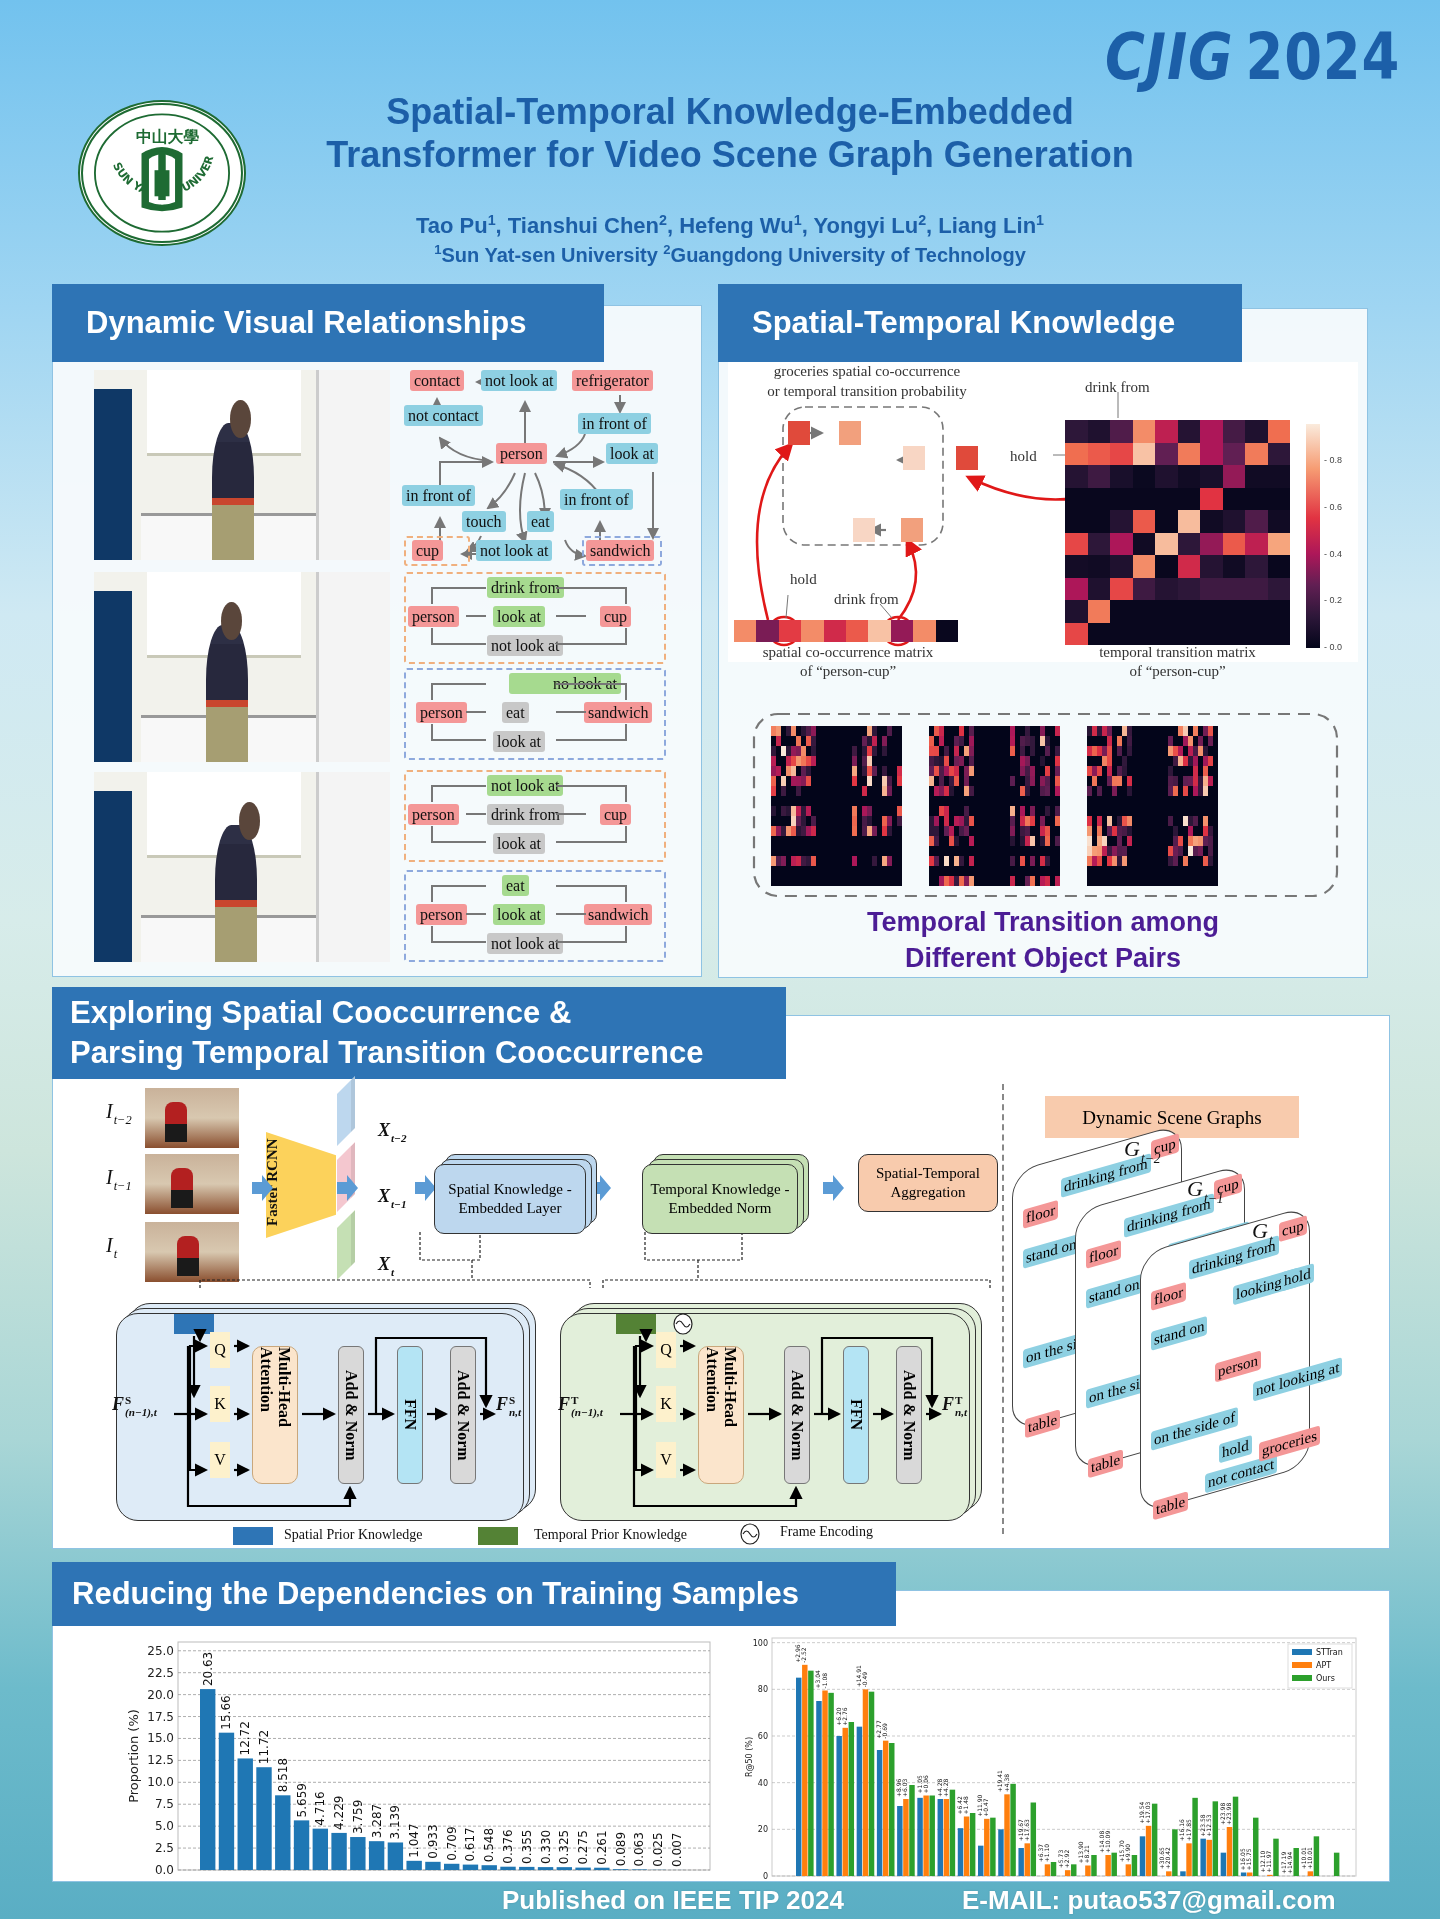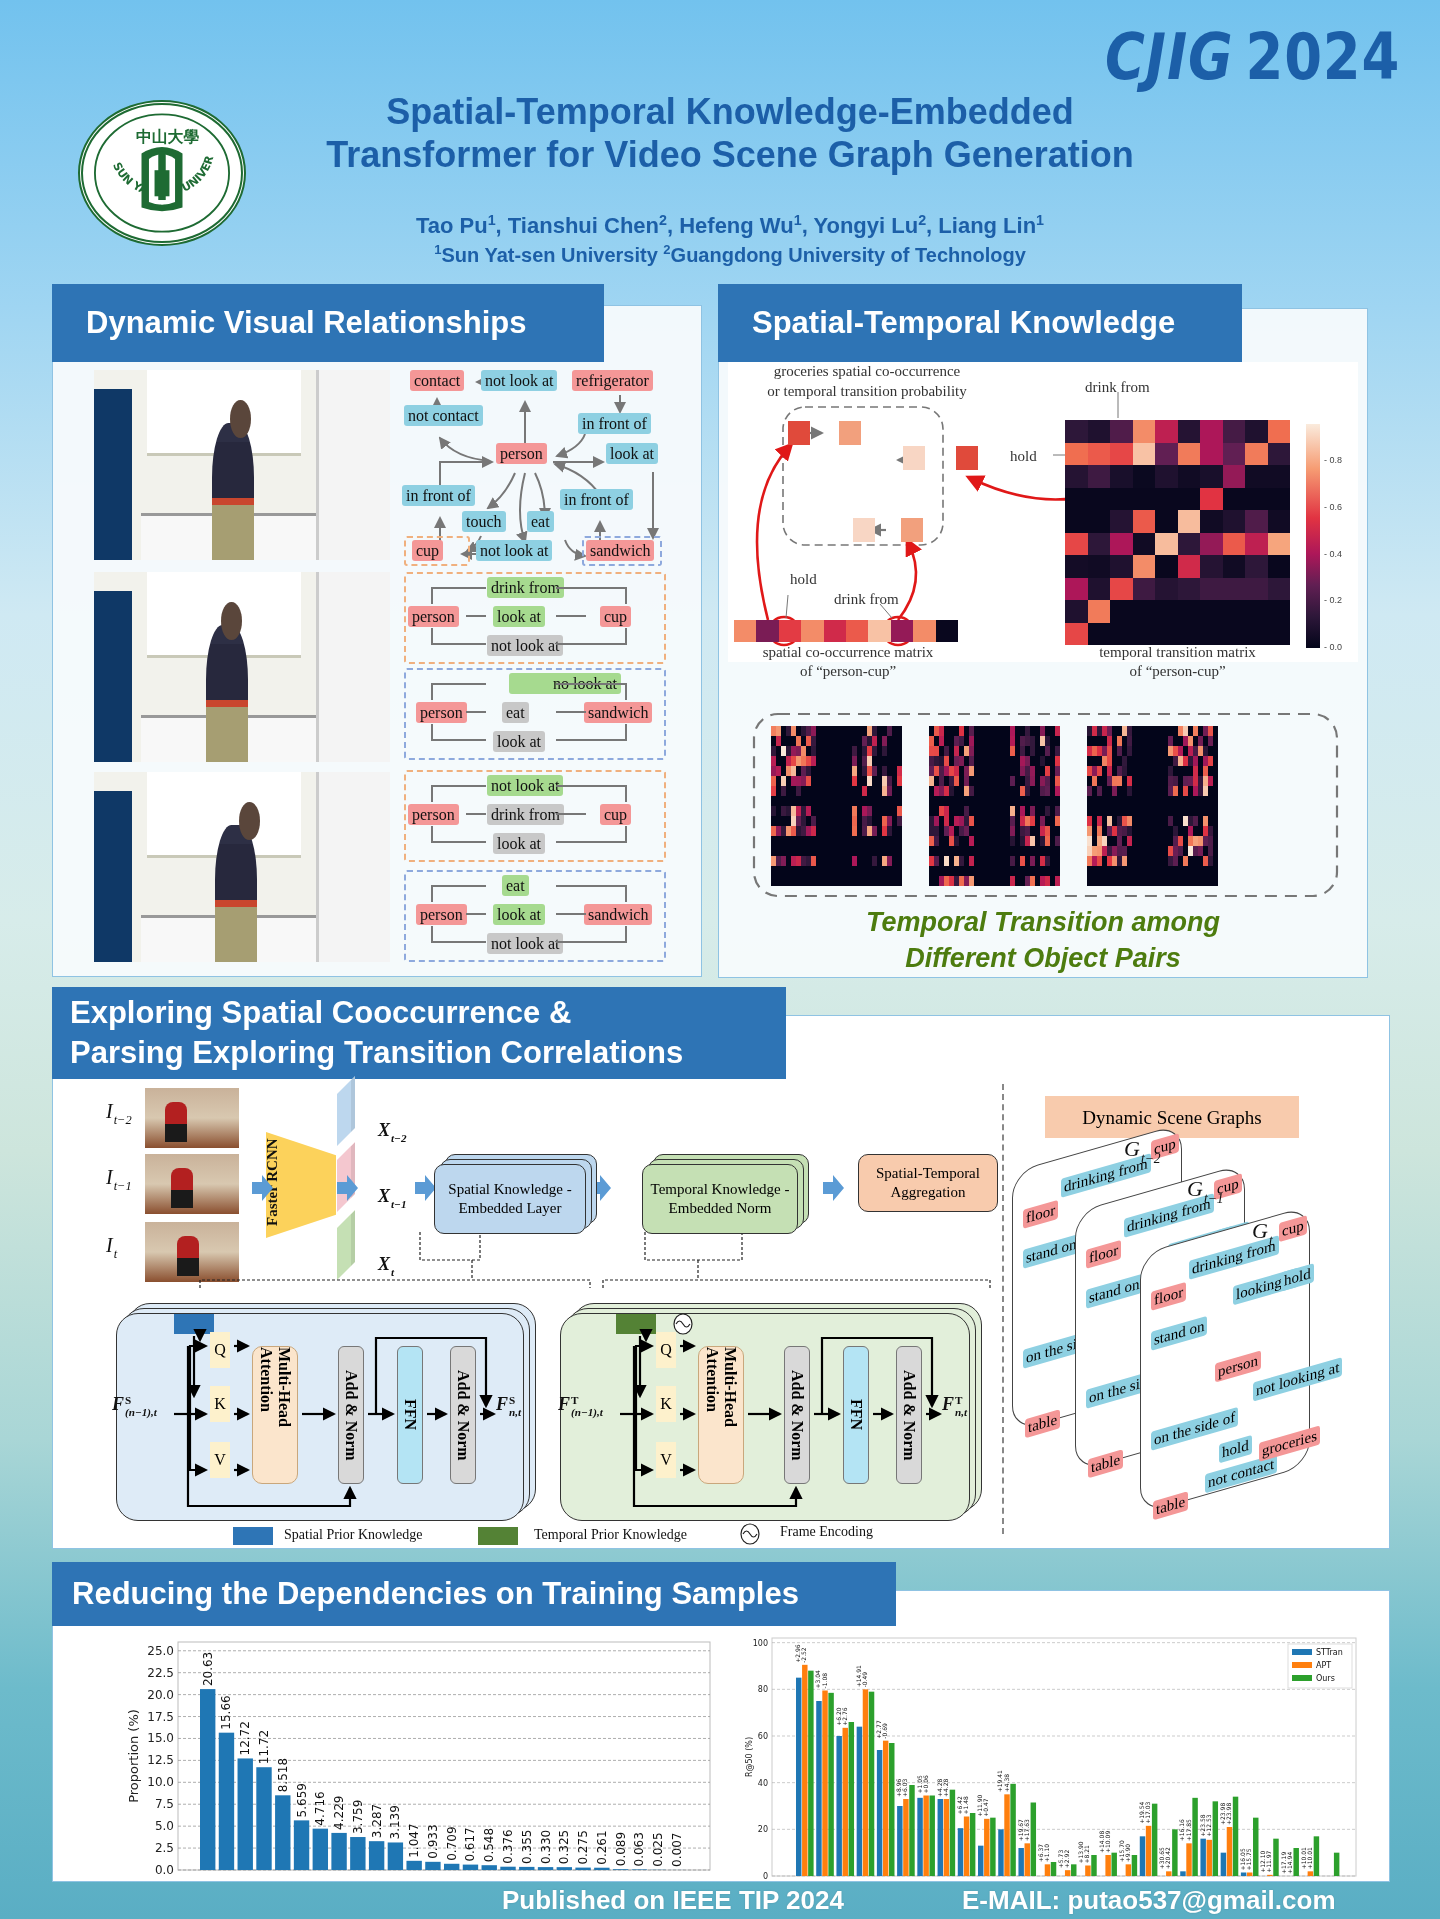--- a/index.html
+++ b/index.html
@@ -38,21 +38,21 @@
   .n-green { background: #a6da8f; }
   .n-gray { background: #c8c8c8; }
   .dash-box { position:absolute; border: 2px dashed; border-radius: 3px; }
   .dash-o { border-color: #f0b07e; }
   .dash-b { border-color: #8ea9dd; }
 
   
   .serif-lbl { position:absolute; font-family: "Liberation Serif", serif; font-size: 15px; color: #333; text-align:center; line-height: 18px; white-space: nowrap; }
   .cell { position:absolute; }
   .heatmap { position:absolute; display:grid; }
-  .italic-cap { position:absolute; font-style: italic; font-weight: bold; color: #4d7c0f; font-size: 27px; text-align: center; line-height: 36px; }
+  .italic-cap { position:absolute; font-weight: bold; color: #4c1d95; font-size: 27px; text-align: center; line-height: 36px; }
 
   
   .mlbl { position:absolute; font-family: "Liberation Serif", serif; color: #111; white-space: nowrap; }
   .rbox { position:absolute; border: 1.5px solid #333; border-radius: 10px; display:flex; align-items:center; justify-content:center; text-align:center; font-family:"Liberation Serif", serif; font-size: 15px; line-height: 19px; }
   .vbox { position:absolute; border: 1px solid #777; border-radius: 6px; display:flex; align-items:center; justify-content:center; }
   .vbox span { writing-mode: vertical-rl; font-family: "Liberation Serif", serif; font-weight: bold; font-size: 16px; }
   .qkv { position:absolute; width: 20px; height: 36px; background: #fdf1cc; font-family:"Liberation Serif", serif; font-size: 16px; display:flex; align-items:center; justify-content:center; }
   .sg-node { position:absolute; font-family:"Liberation Serif", serif; font-size: 15px; padding: 0 3px; border-radius: 3px; white-space: nowrap; line-height: 19px; }
 
   
@@ -812,21 +812,21 @@
     <div class="abs" style="left:95.73076923076923px;top:130px;width:5.038461538461538px;height:10px;background:rgb(241,121,89)"></div>
     <div class="abs" style="left:115.88461538461539px;top:130px;width:5.038461538461538px;height:10px;background:rgb(236,93,76)"></div>
     <div class="abs" style="left:120.92307692307692px;top:130px;width:5.038461538461538px;height:10px;background:rgb(47,23,58)"></div>
   </div>
 <div class="italic-cap" style="left:728px; top:904px; width:630px;">Temporal Transition among</div>
 <div class="italic-cap" style="left:728px; top:940px; width:630px;">Different Object Pairs</div>
 
 <div class="abs panel" style="left:52px; top:1015px; width:1338px; height:534px; background:#fff;"></div>
 <div class="abs sec-head" style="left:52px; top:987px; width:734px; height:92px; flex-direction:column; align-items:flex-start; justify-content:center; padding-left:18px;">
   <span>Exploring Spatial Cooccurrence &amp;</span>
-  <span>Parsing Exploring Transition Correlations</span>
+  <span>Parsing Temporal Transition Cooccurrence</span>
 </div>
 
 <div id="input-frames">
     <div class="mlbl" style="left:106px;top:1100px;font-size:20px;"><span style="font-style:italic;">I</span><span style="display:inline-flex;flex-direction:column;vertical-align:middle;font-size:0.62em;line-height:1.1;margin-left:1px;">
         <span>&nbsp;</span>
         <span style="font-style:italic;">t−2</span>
       </span></div>
     <div class="abs" style="left:145px;top:1088px;width:94px;height:60px;background:linear-gradient(180deg,#c9b29a 0%,#d8c8b0 50%,#8a4f2f 100%);overflow:hidden;">
       <div class="abs" style="left:20px;top:14px;width:22px;height:40px;background:linear-gradient(180deg,#b32020 0 55%,#1a1a1a 55%);border-radius:8px 8px 0 0;"></div>
     </div>

